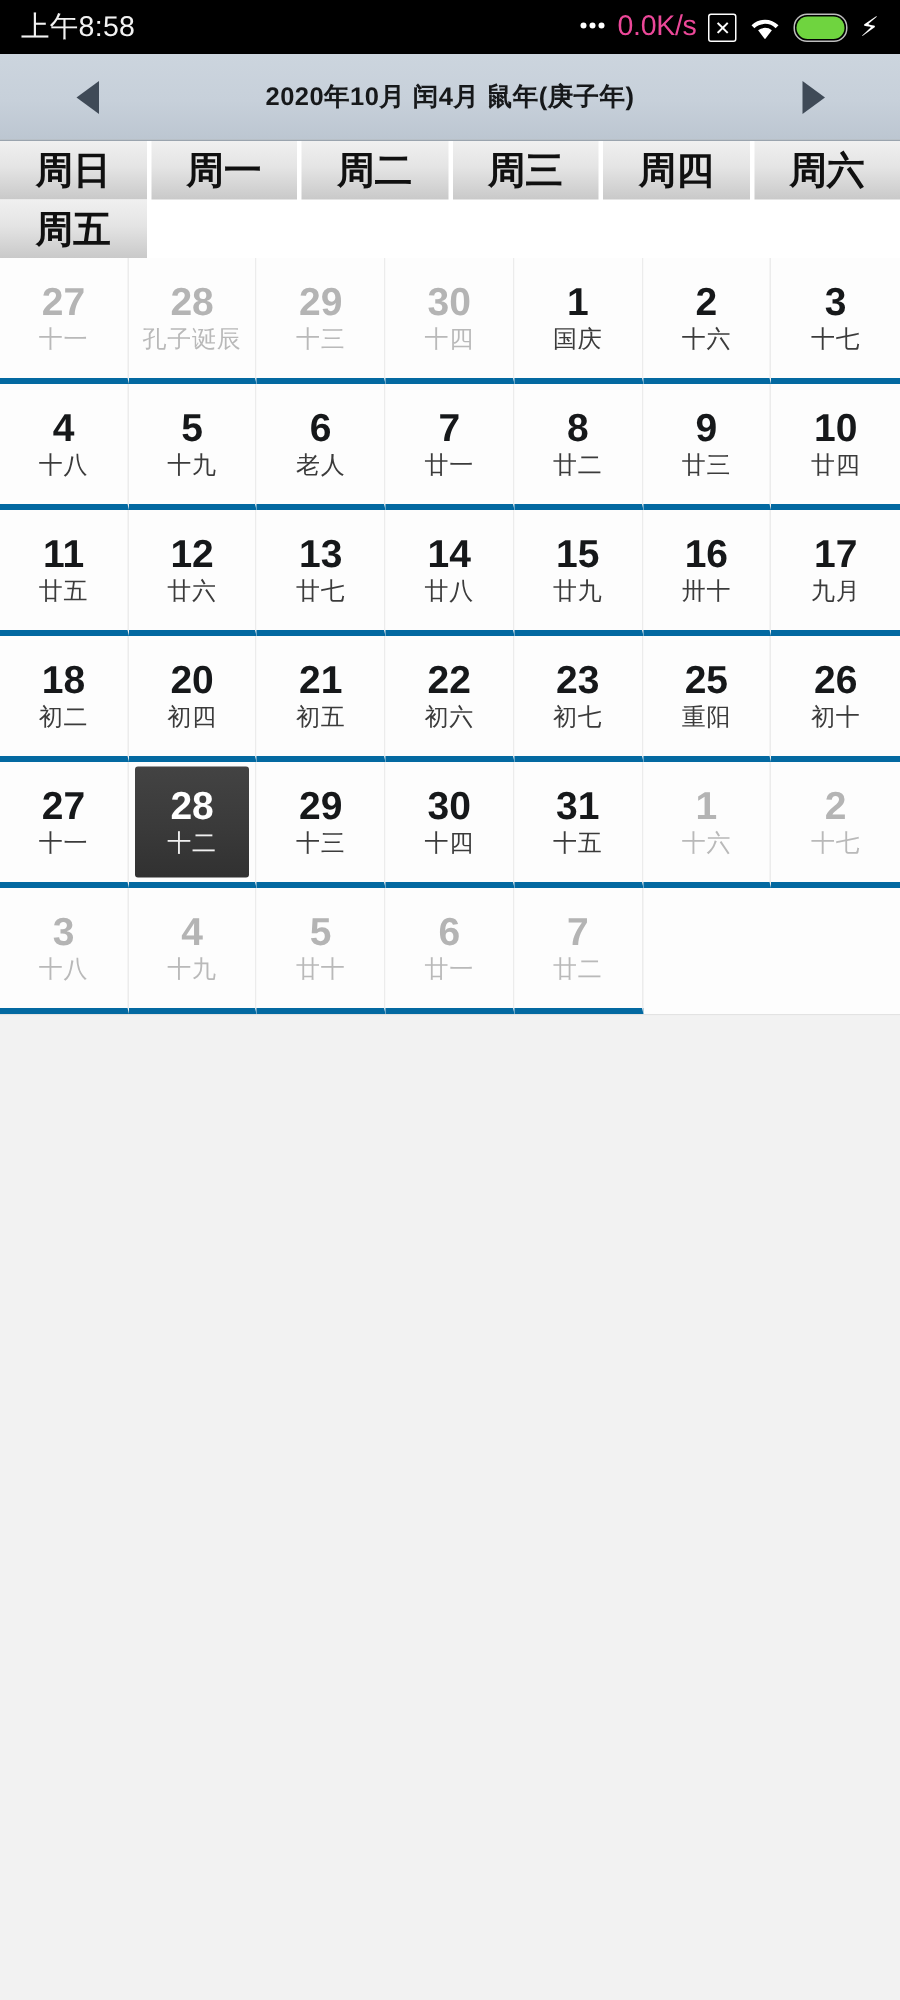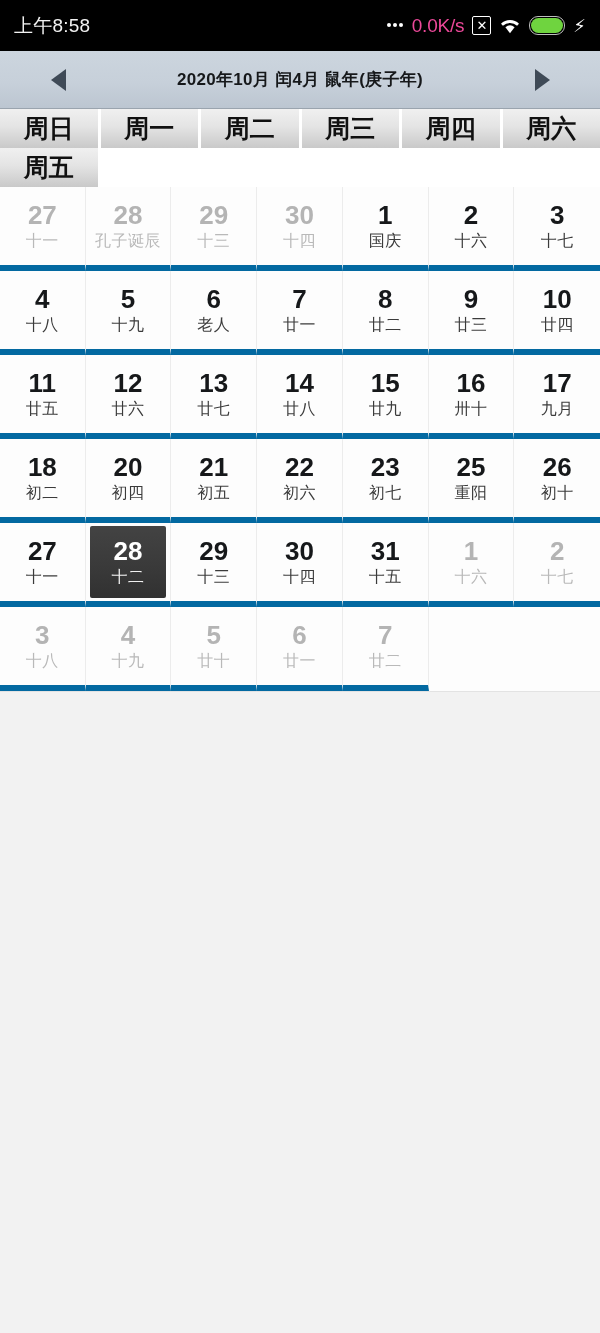--- a/index.html
+++ b/index.html
@@ -5,21 +5,21 @@
   * { box-sizing: border-box; margin: 0; padding: 0; }
   html, body {
     width: 600px; height: 1333px;
     background: #f2f2f2;
     font-family: "Liberation Sans", "DejaVu Sans", sans-serif;
     overflow: hidden;
   }
 
   
   #status-bar {
-    height: 51px; width: 100%;
+    height: 36px; width: 100%;
     background: #000;
     display: flex; align-items: center;
     padding: 0 14px;
     color: #fff;
   }
   #status-time {
     font-size: 19px; letter-spacing: .2px;
     color: #f2f2f2;
   }
   #status-right {
@@ -106,21 +106,21 @@
   #day-grid {
     display: grid;
     grid-template-columns: repeat(7, 1fr);
     grid-template-rows: repeat(6, 84px);
     background: #fdfdfd;
     border-bottom: 1px solid #e3e3e3;
   }
   .day-cell {
     position: relative;
     border-right: 1px solid #ececec;
-    border-bottom: 6px solid #0369a1;
+    border-bottom: 4px solid #0369a1;
     display: flex; flex-direction: column;
     align-items: center; justify-content: center;
     background: #fdfdfd;
     text-decoration: underline;
   }
   .day-cell:nth-child(7n) { border-right: none; }
   .day-inner {
     position: absolute;
     left: 4px; right: 4px; top: 3px; bottom: 3px;
     display: flex; flex-direction: column;

